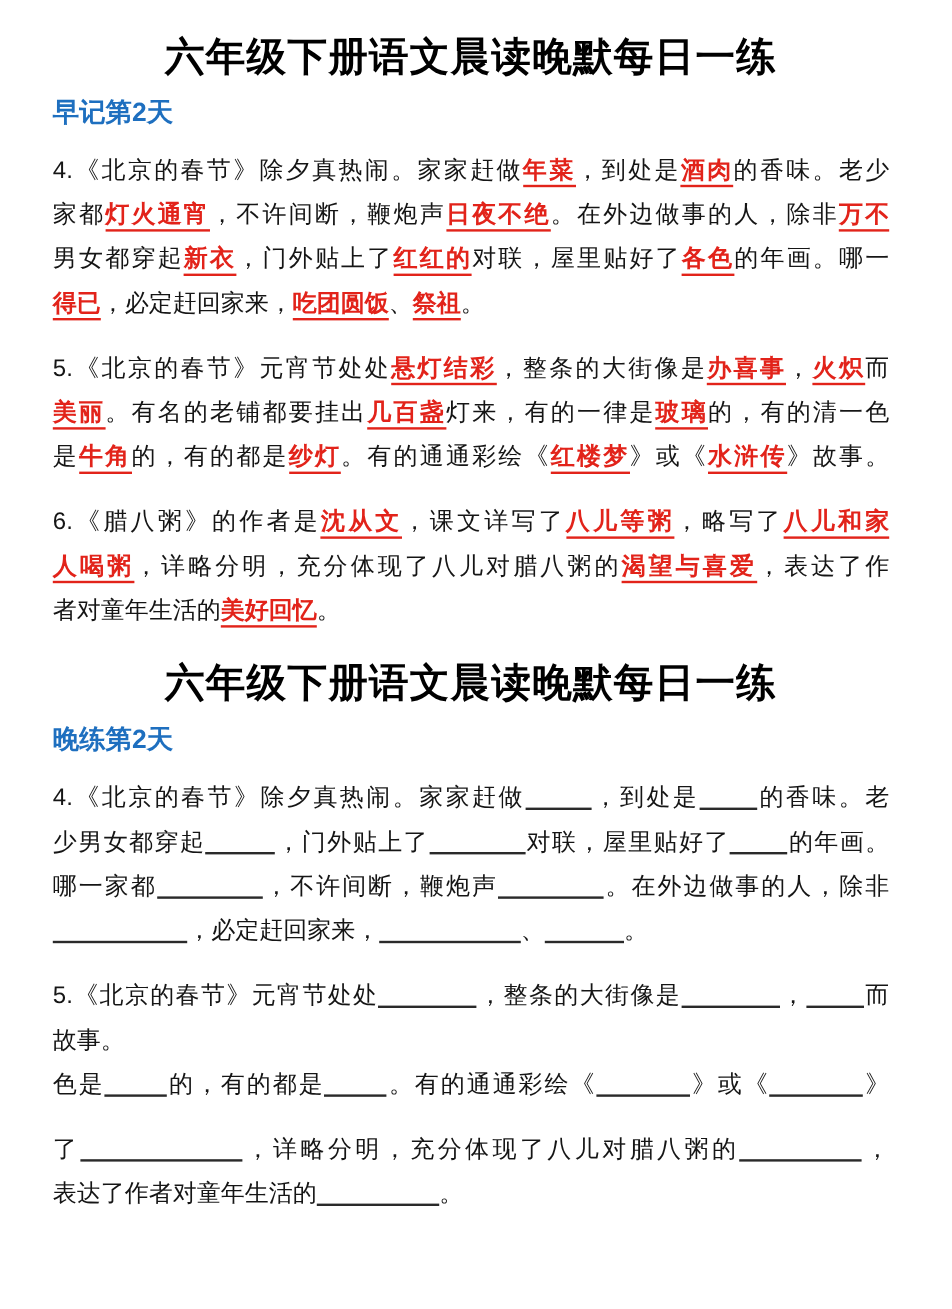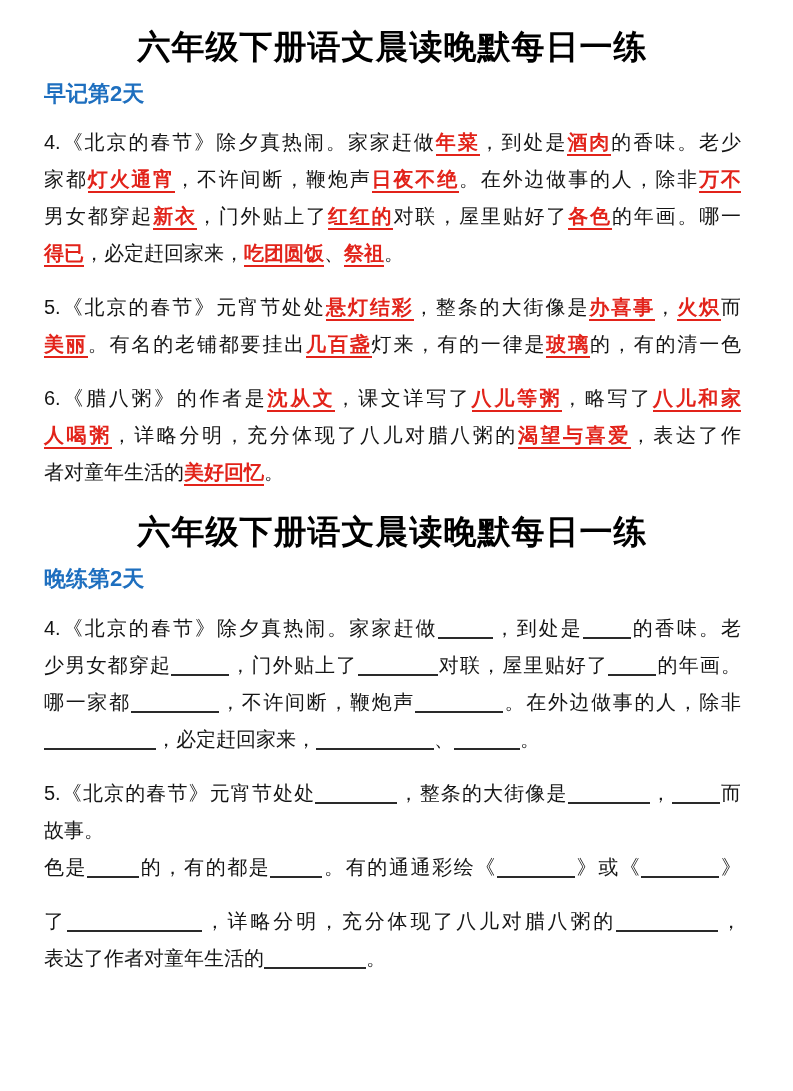--- a/index.html
+++ b/index.html
@@ -74,20 +74,21 @@
     <div class="paragraphs">
         <div class="para">
           <div class="line j"><span>4.《北京的春节》除夕真热闹。家家赶做</span><span class="ans">年菜</span><span>，到处是</span><span class="ans">酒肉</span><span>的香味。老少</span></div>
           <div class="line j"><span>家都</span><span class="ans">灯火通宵</span><span>，不许间断，鞭炮声</span><span class="ans">日夜不绝</span><span>。在外边做事的人，除非</span><span class="ans">万不</span></div>
           <div class="line j"><span>男女都穿起</span><span class="ans">新衣</span><span>，门外贴上了</span><span class="ans">红红的</span><span>对联，屋里贴好了</span><span class="ans">各色</span><span>的年画。哪一</span></div>
           <div class="line"><span class="ans">得已</span><span>，必定赶回家来，</span><span class="ans">吃团圆饭</span><span>、</span><span class="ans">祭祖</span><span>。</span></div>
         </div>
         <div class="para">
           <div class="line j"><span>5.《北京的春节》元宵节处处</span><span class="ans">悬灯结彩</span><span>，整条的大街像是</span><span class="ans">办喜事</span><span>，</span><span class="ans">火炽</span><span>而</span></div>
           <div class="line j"><span class="ans">美丽</span><span>。有名的老铺都要挂出</span><span class="ans">几百盏</span><span>灯来，有的一律是</span><span class="ans">玻璃</span><span>的，有的清一色</span></div>
+          <div class="line j"><span>是</span><span class="ans">牛角</span><span>的，有的都是</span><span class="ans">纱灯</span><span>。有的通通彩绘《</span><span class="ans">红楼梦</span><span>》或《</span><span class="ans">水浒传</span><span>》故事。</span></div>
         </div>
         <div class="para">
           <div class="line j"><span>6.《腊八粥》的作者是</span><span class="ans">沈从文</span><span>，课文详写了</span><span class="ans">八儿等粥</span><span>，略写了</span><span class="ans">八儿和家</span></div>
           <div class="line j"><span class="ans">人喝粥</span><span>，详略分明，充分体现了八儿对腊八粥的</span><span class="ans">渴望与喜爱</span><span>，表达了作</span></div>
           <div class="line"><span>者对童年生活的</span><span class="ans">美好回忆</span><span>。</span></div>
         </div>
       </div>
   </div>
 
   <div class="section section--second">

